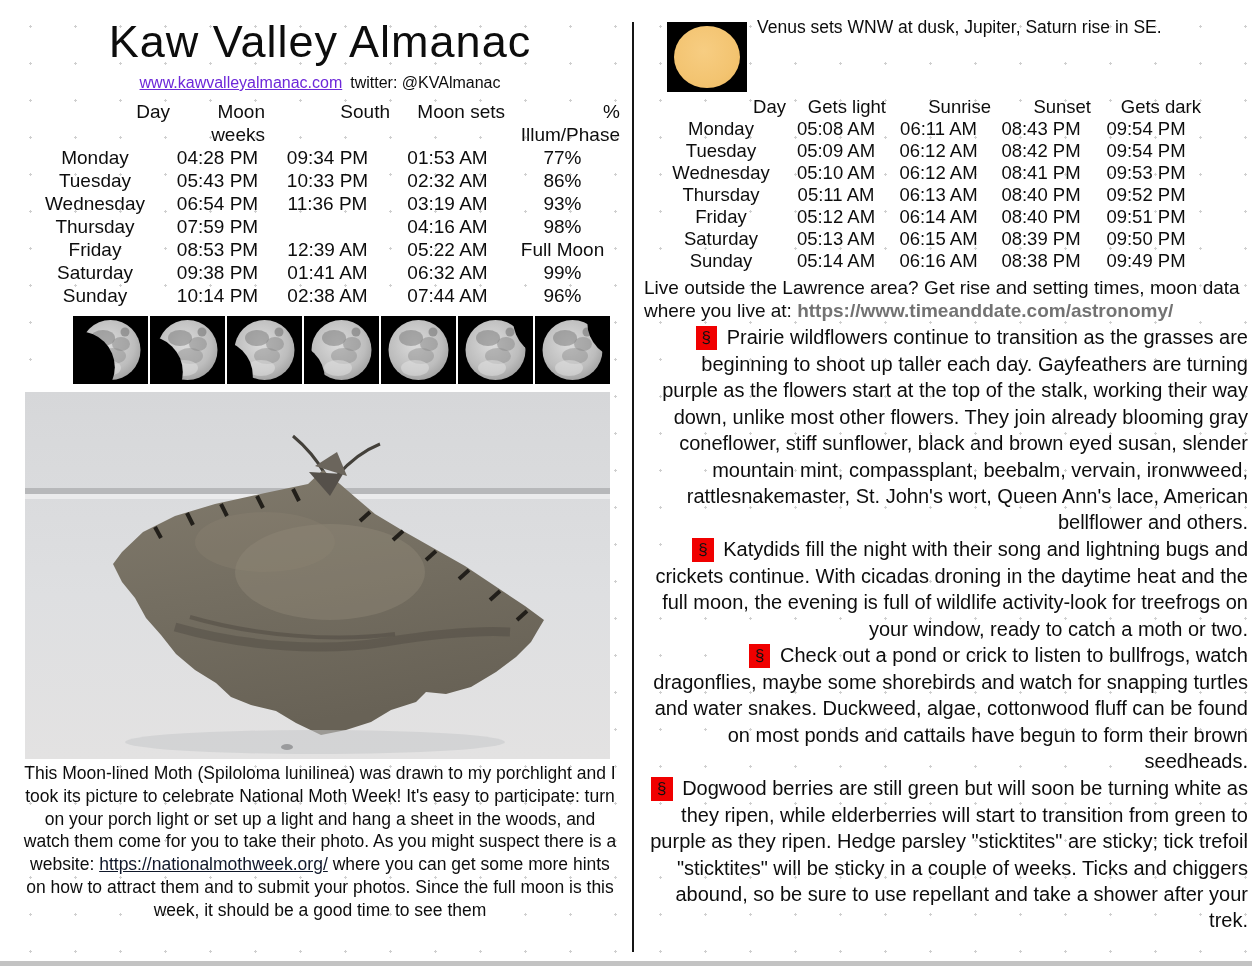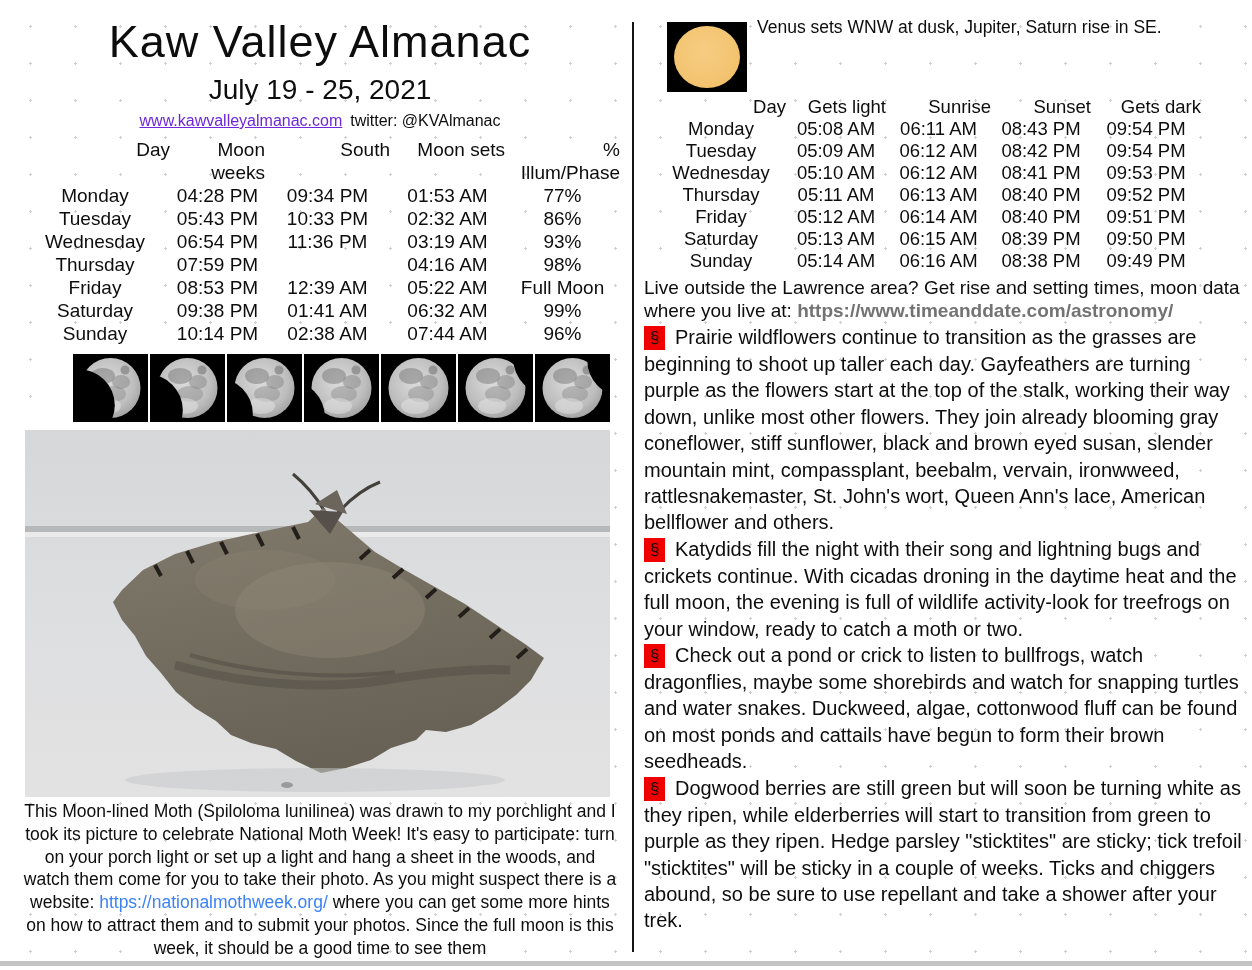--- a/index.html
+++ b/index.html
@@ -38,53 +38,52 @@
   .moon-table .hcell:last-child { font-size:15px; line-height:23px; padding-top:3px; }
   .grid-table .cell { font-size:19px; text-align:center; line-height:23px; }
   .sun-table .hcell, .sun-table .cell { line-height:22px; font-size:18.5px; }
 
   .moon-strip { display:flex; gap:2px; margin:9px 0 0 53px; }
   .moon-tile { width:75px; height:68px; background:#000; }
   .moon-tile svg { display:block; }
 
   .moth-photo { margin-top:8px; margin-left:5px; width:585px; height:367px; }
   .caption { font-size:17.5px; line-height:22.8px; text-align:center; margin-top:3px; }
-  .caption a { color:#3b82f6; cursor:pointer; }
+  .caption a { color:#0f172a; text-decoration:underline; cursor:pointer; }
 
   
   .col-right { position:absolute; left:644px; top:16px; width:604px; }
   .sun-header { display:flex; align-items:flex-start; margin-left:23px; }
   .sun-icon { width:80px; height:70px; margin-top:6px; background:#000;
               display:flex; align-items:center; justify-content:center; }
   .sun-disc { width:66px; height:62px; border-radius:50%;
               background:radial-gradient(circle at 45% 40%, #f7cd82 0%, #f3c471 60%, #eeb95f 100%); }
   .sun-titleblock { margin-left:10px; }
   .sun-title { font-size:29px; font-weight:bold; line-height:32px; margin-top:2px; }
   .sun-sub { font-size:17.5px; margin-top:1px; }
 
   .live-outside { font-size:19px; line-height:23px; margin-top:4px; text-align:left; }
   .live-outside a { color:#737373; font-weight:bold; text-decoration:none; cursor:pointer; }
 
   .notes { margin-top:2px; }
-  .note { font-size:20px; line-height:26.4px; text-align:left; }
+  .note { font-size:20px; line-height:26.4px; text-align:right; }
   .marker {
     display:inline-block; background:#f00000; color:#111;
     font-size:17px; line-height:21px; padding:1px 6px 2px 6px; margin-right:4px;
     transform:translateY(-1px);
   }
 </style>
 </head>
 <body>
 
 <div class="divider-v"></div>
 <div class="bottom-rule"></div>
 
 <div class="col-left">
   <div class="kv-title">Kaw Valley Almanac</div>
-  <div class="kv-date">July 19 - 25, 2021</div>
   <div class="kv-linkrow">
     <a>www.kawvalleyalmanac.com</a><span class="tw">twitter: @KVAlmanac</span>
   </div>
 
   <div class="grid-table moon-table" id="moon-table">
       <div class="hcell">Day</div>
       <div class="hcell">Moon weeks</div>
       <div class="hcell">South</div>
       <div class="hcell">Moon sets</div>
       <div class="hcell">% Illum/Phase</div>

